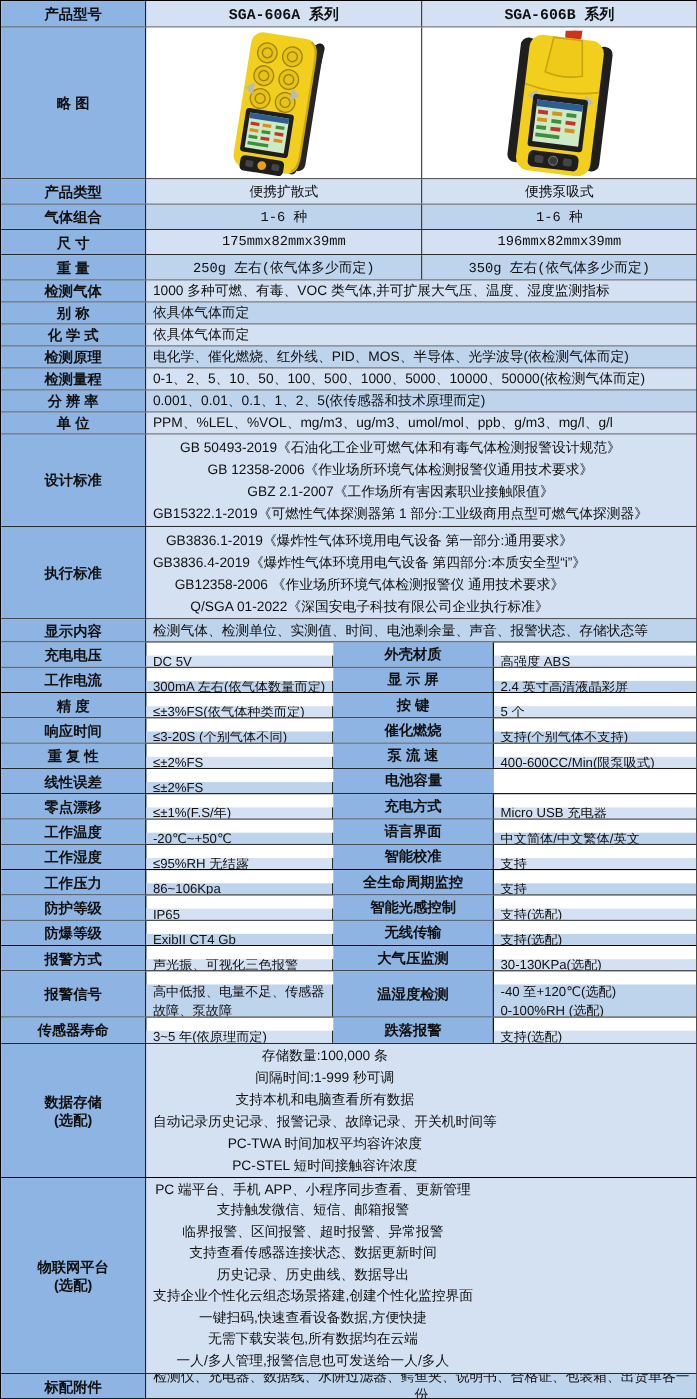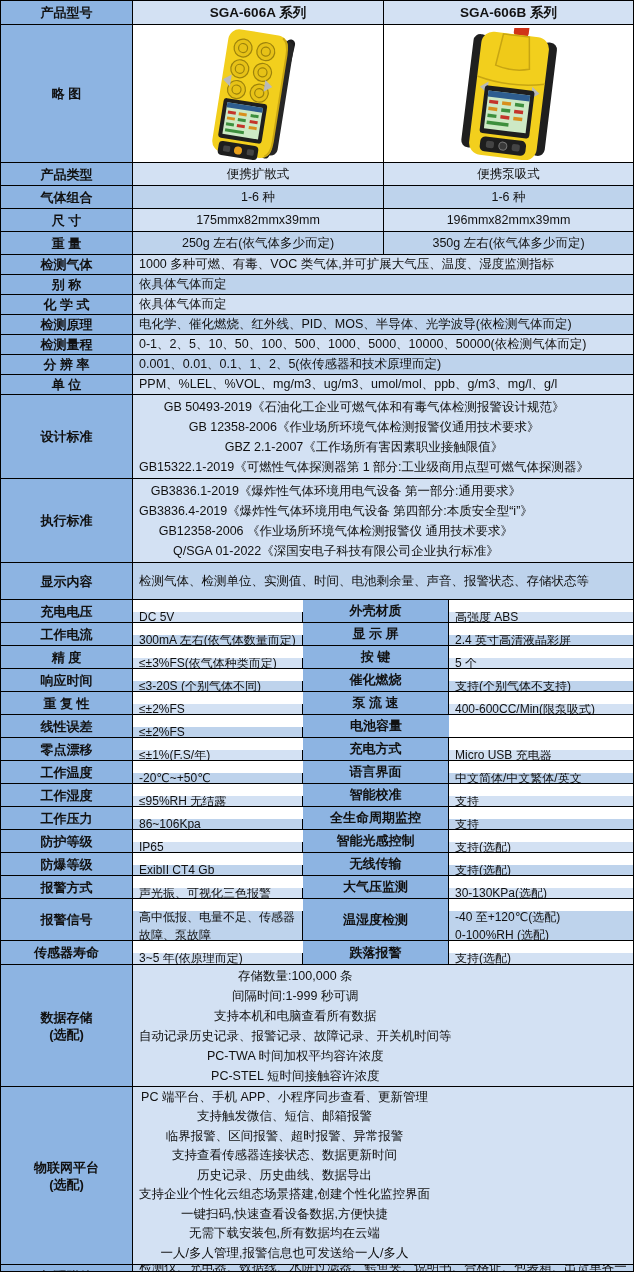--- a/index.html
+++ b/index.html
@@ -8,21 +8,21 @@
     width:634px;height:1272px;border:1px solid #000;background:#fff;
     display:flex;flex-direction:column;overflow:hidden;
     font-family:"Liberation Sans","DejaVu Sans",sans-serif;color:#111;
   }
   .row{display:flex;border-bottom:1px solid #000;flex:0 0 auto;}
   .row:last-child{border-bottom:none;}
   .c{border-right:1px solid #000;display:flex;align-items:center;overflow:hidden;}
   .c:last-child{border-right:none;}
   .lab{width:132px;background:#8db4e2;justify-content:center;text-align:center;
        font-weight:bold;font-size:13px;white-space:pre-line;line-height:17px;flex:0 0 auto;}
-  .half{width:251px;justify-content:center;text-align:center;font-size:12.5px;flex:0 0 auto;}
+  .half{width:251px;justify-content:center;text-align:center;font-size:12.5px;flex:0 0 auto;font-family:Liberation Mono, monospace;}
   .half:last-child{width:250px;flex:1;}
   .vfull{flex:1;padding:0 6px;font-size:12.5px;text-align:center;}
   .q1{width:170px;padding:0 6px;font-size:12px;flex:0 0 auto;margin-top:12px;}
   .q2{width:146px;background:#8db4e2;justify-content:center;text-align:center;
       font-weight:bold;font-size:13px;flex:0 0 auto;}
   .q3{flex:1;padding:0 6px;font-size:12px;margin-top:12px;}
   .hd{font-weight:bold;font-size:13.5px;}
   .L{background:#d3e1f3;}
   .D{background:#bed3ec;}
   .W{background:#ffffff;}
@@ -190,21 +190,21 @@
 GBZ 2.1-2007《工作场所有害因素职业接触限值》
 GB15322.1-2019《可燃性气体探测器第 1 部分:工业级商用点型可燃气体探测器》</div>
   </div>
   <div class="row std" style="height:84px">
     <div class="c lab">执行标准</div>
     <div class="c vfull pre L">GB3836.1-2019《爆炸性气体环境用电气设备 第一部分:通用要求》
 GB3836.4-2019《爆炸性气体环境用电气设备 第四部分:本质安全型“i”》
 GB12358-2006 《作业场所环境气体检测报警仪 通用技术要求》
 Q/SGA 01-2022《深国安电子科技有限公司企业执行标准》</div>
   </div>
-  <div class="row" style="height:37px">
+  <div class="row" style="height:21px">
     <div class="c lab">显示内容</div>
     <div class="c vfull D">检测气体、检测单位、实测值、时间、电池剩余量、声音、报警状态、存储状态等</div>
   </div>
 
   <div class="row" style="height:23px">
     <div class="c lab">充电电压</div>
     <div class="c q1 L">DC 5V</div>
     <div class="c q2">外壳材质</div>
     <div class="c q3 L">高强度 ABS</div>
   </div>

